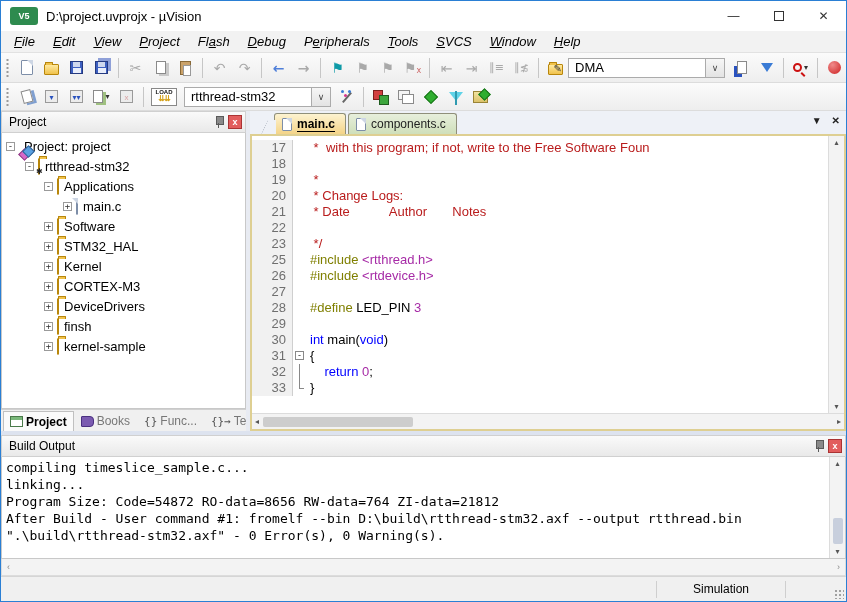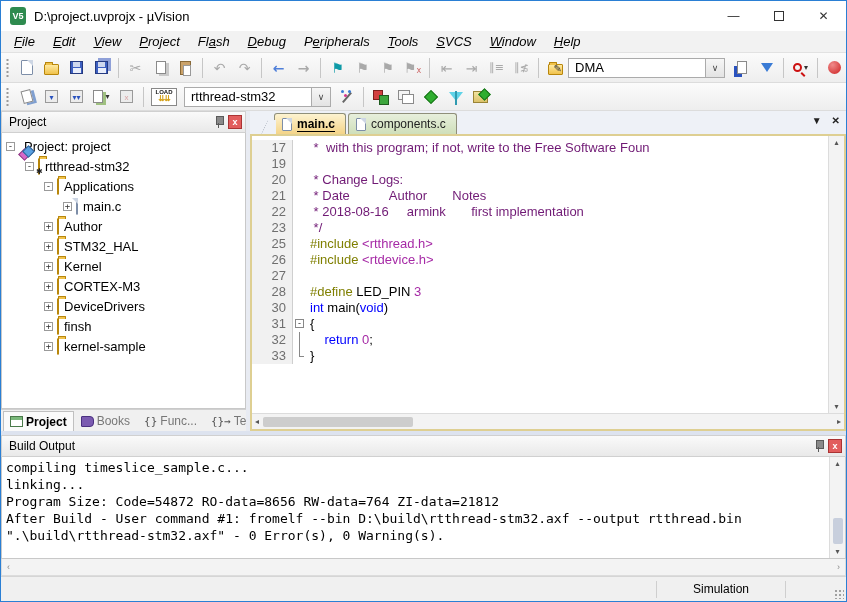--- a/index.html
+++ b/index.html
@@ -2,21 +2,21 @@
 <html><head>
 <meta charset="utf-8">
 <style>
   * { margin:0; padding:0; box-sizing:border-box; }
   html,body { width:847px; height:602px; overflow:hidden; }
   body { font-family:"Liberation Sans", sans-serif; font-size:13px; color:#000; background:#f0f0f0; }
   #win { width:847px; height:602px; border:1px solid #2a7fd4; display:flex; flex-direction:column; background:#f0f0f0; }
 
   
   .titlebar { height:30px; background:#fff; display:flex; align-items:center; padding-left:9px; flex:0 0 auto; }
-  .logo { width:16px; height:18px; background:#2e8b4f; border-radius:3px; color:#fff; font-weight:bold; font-size:9px; display:flex; align-items:center; justify-content:center; letter-spacing:0; }
+  .logo { width:28px; height:18px; background:#2e8b4f; border-radius:3px; color:#fff; font-weight:bold; font-size:9px; display:flex; align-items:center; justify-content:center; letter-spacing:0; }
   .title-text { margin-left:8px; font-size:13px; }
   .win-controls { margin-left:auto; display:flex; height:100%; }
   .win-btn { width:45px; height:100%; display:flex; align-items:center; justify-content:center; font-size:12px; color:#333; }
   .win-btn .maxbox { width:10px; height:10px; border:1px solid #333; display:block; }
 
   
   .menubar { height:22px; background:#f2f2f2; display:flex; align-items:center; padding-left:4px; border-bottom:1px solid #e2e2e2; flex:0 0 auto; }
   .menu-item { padding:2px 9px; font-size:13px;font-style:italic; }
   .menu-item u { text-decoration:underline; }
 
@@ -110,21 +110,21 @@
   .doc-frame { flex:1 1 auto; display:flex; flex-direction:column; border:2px solid #decf92; border-top:2px solid #decf92; background:#fff; min-height:0; }
   .code-wrap { flex:1 1 auto; display:flex; min-height:0; position:relative; overflow:hidden; }
   .code-lines { flex:1 1 auto; overflow:hidden; padding-top:4px; }
   .code-row { height:16px; display:flex; font-family:Liberation Sans, sans-serif; font-size:13px; line-height:16px; }
   .gut { width:40px; flex:0 0 auto; background:#f1f1f1; color:#6f6f6f; text-align:right; padding-right:6px; }
   .foldcol { width:14px; flex:0 0 auto; background:#fff; position:relative; border-left:1px solid #cfcfcf; }
   .fold-minus { position:absolute; left:2px; top:3px; width:9px; height:9px; border:1px solid #888; background:#fff; font-size:9px; line-height:7px; text-align:center; color:#333; }
   .fold-line { position:absolute; left:6px; top:0; width:1px; height:100%; background:#888; }
   .fold-end { position:absolute; left:6px; top:0; width:5px; height:9px; border-left:1px solid #888; border-bottom:1px solid #888; }
   .code-text { white-space:pre; padding-left:4px; }
-  .c { color:#701a75; } .p { color:#7f7f00; } .s { color:#a62aa6; } .n { color:#a62aa6; } .k { color:#0000ff; } .t { color:#000; }
+  .c { color:#b91c1c; } .p { color:#7f7f00; } .s { color:#a62aa6; } .n { color:#a62aa6; } .k { color:#0000ff; } .t { color:#000; }
 
   .vscroll { width:16px; flex:0 0 auto; background:#f3f3f3; border-left:1px solid #dcdcdc; display:flex; flex-direction:column; align-items:center; justify-content:space-between; padding:2px 0; font-size:8px; color:#555; }
   .hscroll { height:16px; flex:0 0 auto; background:#f3f3f3; border-top:1px solid #dcdcdc; display:flex; align-items:center; padding:0 3px; font-size:8px; color:#555; }
   .hthumb { height:10px; background:#cdcdcd; border-radius:2px; margin:0 4px; }
   .vthumb { width:10px; background:#c8cfdd; border-radius:2px; }
 
   
   .gapband { height:4px; background:#dde3ef; flex:0 0 auto; }
   .build-panel { flex:0 0 auto; display:flex; flex-direction:column; }
   .build-body { height:102px; background:#fff; border:1px solid #c8c8c8; border-top:none; display:flex; }
@@ -341,21 +341,21 @@
             <span class="indent"></span>
             <span class="expander">+</span>
             <span class="tree-icon"><span class="ic-file" style="width:12px;height:14px;"></span></span>
             <span class="tree-label">main.c</span>
           </div>
           <div class="tree-row">
             <span class="indent"></span>
             <span class="indent"></span>
             <span class="expander">+</span>
             <span class="tree-icon"><span class="ic-folder"></span></span>
-            <span class="tree-label">Author</span>
+            <span class="tree-label">Software</span>
           </div>
           <div class="tree-row">
             <span class="indent"></span>
             <span class="indent"></span>
             <span class="expander">+</span>
             <span class="tree-icon"><span class="ic-folder"></span></span>
             <span class="tree-label">STM32_HAL</span>
           </div>
           <div class="tree-row">
             <span class="indent"></span>
@@ -430,37 +430,41 @@
       </div>
       <div class="doc-frame">
         <div class="code-wrap">
           <div class="code-lines" id="code">
               <div class="code-row">
                 <span class="gut">17</span>
                 <span class="foldcol"></span>
                 <span class="code-text"><span class="c"> *  with this program; if not, write to the Free Software Foun</span></span>
               </div>
               <div class="code-row">
+                <span class="gut">18</span>
+                <span class="foldcol"></span>
+              </div>
+              <div class="code-row">
                 <span class="gut">19</span>
                 <span class="foldcol"></span>
+                <span class="code-text"><span class="c"> *</span></span>
               </div>
               <div class="code-row">
                 <span class="gut">20</span>
                 <span class="foldcol"></span>
                 <span class="code-text"><span class="c"> * Change Logs:</span></span>
               </div>
               <div class="code-row">
                 <span class="gut">21</span>
                 <span class="foldcol"></span>
                 <span class="code-text"><span class="c"> * Date           Author       Notes</span></span>
               </div>
               <div class="code-row">
                 <span class="gut">22</span>
                 <span class="foldcol"></span>
-                <span class="code-text"><span class="c"> * 2018-08-16     armink       first implementation</span></span>
               </div>
               <div class="code-row">
                 <span class="gut">23</span>
                 <span class="foldcol"></span>
                 <span class="code-text"><span class="c"> */</span></span>
               </div>
               <div class="code-row">
                 <span class="gut">25</span>
                 <span class="foldcol"></span>
                 <span class="code-text"><span class="p">#include</span><span class="t"> </span><span class="s">&lt;rtthread.h&gt;</span></span>
@@ -472,20 +476,25 @@
               </div>
               <div class="code-row">
                 <span class="gut">27</span>
                 <span class="foldcol"></span>
                 <span class="code-text"></span>
               </div>
               <div class="code-row">
                 <span class="gut">28</span>
                 <span class="foldcol"></span>
                 <span class="code-text"><span class="p">#define</span><span class="t"> LED_PIN </span><span class="n">3</span></span>
+              </div>
+              <div class="code-row">
+                <span class="gut">29</span>
+                <span class="foldcol"></span>
+                <span class="code-text"></span>
               </div>
               <div class="code-row">
                 <span class="gut">30</span>
                 <span class="foldcol"></span>
                 <span class="code-text"><span class="k">int</span><span class="t"> main(</span><span class="k">void</span><span class="t">)</span></span>
               </div>
               <div class="code-row">
                 <span class="gut">31</span>
                 <span class="foldcol">
                   <span class="fold-minus">-</span>

